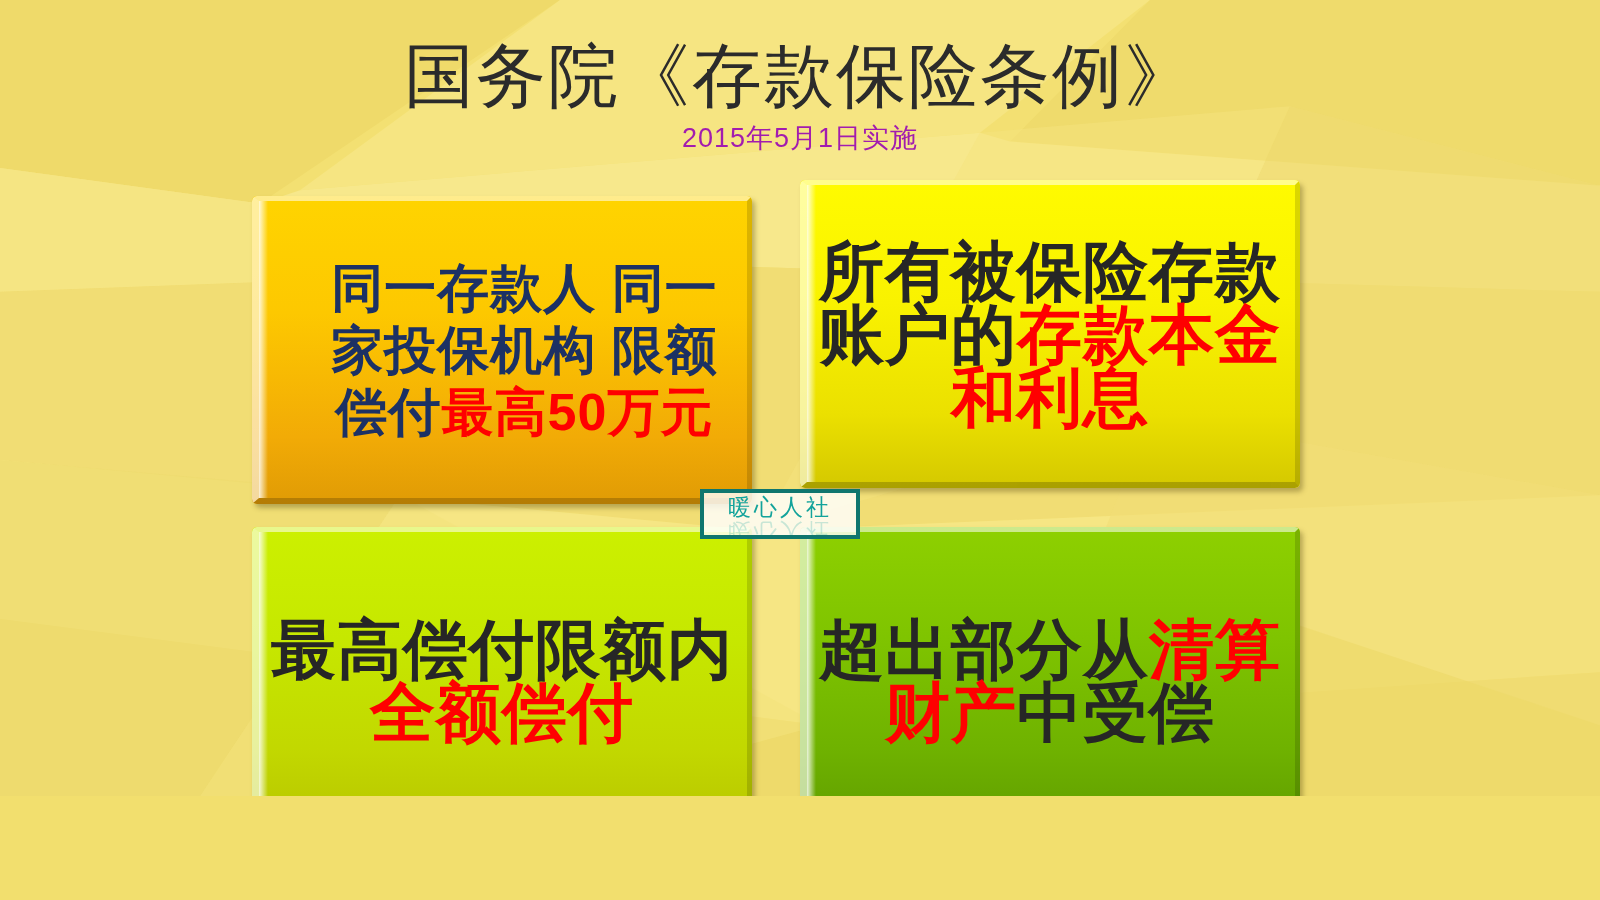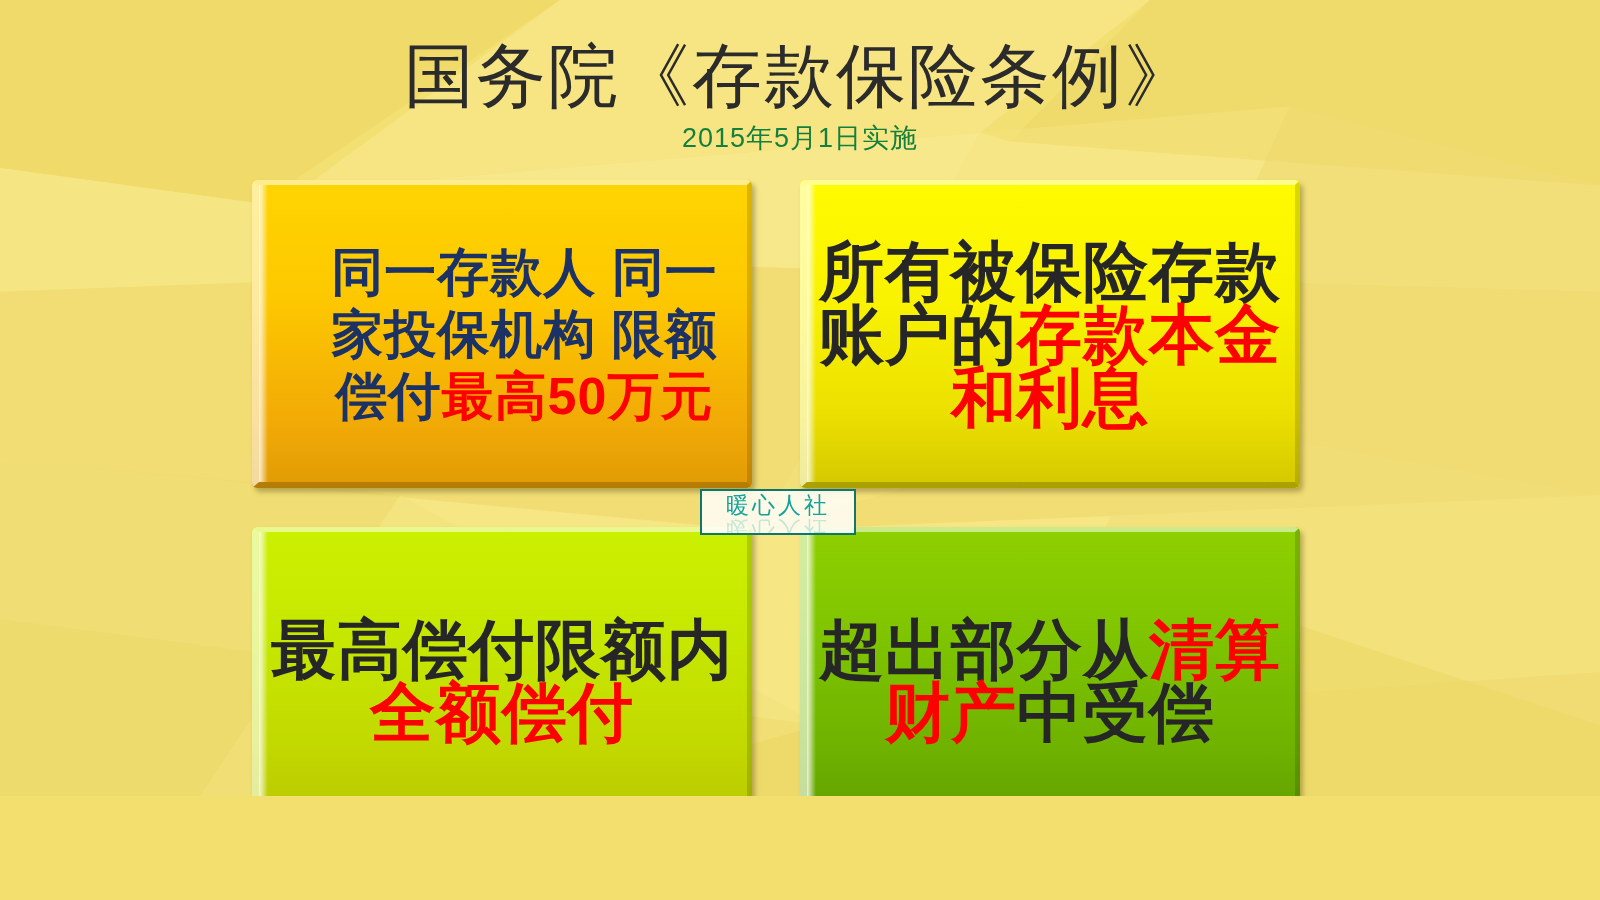--- a/index.html
+++ b/index.html
@@ -39,21 +39,21 @@
     line-height: 80px;
     color: #2b2b2b;
     letter-spacing: 2px;
     font-weight: 400;
     white-space: nowrap;
   }
   .sub-title {
     margin-top: 6px;
     font-size: 27px;
     line-height: 32px;
-    color: #15803d;
+    color: #a21caf;
     font-weight: 400;
     letter-spacing: 1px;
   }
 
   
   .grid {
     position: absolute;
     left: 252px;
     top: 180px;
     width: 1048px;
@@ -97,21 +97,21 @@
   .card::after {
     content: "";
     position: absolute;
     left: 7px; top: 5px;
     width: 9px; height: calc(100% - 11px);
     background: linear-gradient(to right, rgba(255,255,255,0.85), rgba(255,255,255,0));
     z-index: 2;
     pointer-events: none;
   }
 
-  #card-tl { left: 0;    top: 0;   background: linear-gradient(to bottom, #ffd400 0%, #fdc800 38%, #f2ab06 78%, #e09b05 100%); padding-left: 45px; }
+  #card-tl { left: 0;    top: 16px;   background: linear-gradient(to bottom, #ffd400 0%, #fdc800 38%, #f2ab06 78%, #e09b05 100%); padding-left: 45px; }
   #card-tr { left: 548px; top: 0;   background: linear-gradient(to bottom, #fffb00 0%, #f9f200 40%, #ebe000 76%, #d4c800 100%); }
   #card-bl { left: 0;    top: 347px; background: linear-gradient(to bottom, #ccf000 0%, #c6e800 36%, #c2d800 72%, #b7c400 100%); }
   #card-br { left: 548px; top: 347px; background: linear-gradient(to bottom, #8ed000 0%, #7fc400 36%, #6fb200 72%, #5f9c00 100%); }
 
   .card-text {
     font-size: 65px;
     line-height: 63px;
     font-weight: bold;
     letter-spacing: 1px;
     word-break: break-all;
@@ -122,21 +122,21 @@
   #card-br .card-text { color: #262626; }
   .hl { color: #ff0000; }
 
   
   .watermark {
     position: absolute;
     left: 700px;
     top: 489px;
     width: 152px;
     height: 42px;
-    border: 2px solid #0f766e;
+    border: 4px solid #0f766e;
     background: rgba(255,255,255,0.82);
     z-index: 9;
     display: flex;
     align-items: flex-start;
     justify-content: center;
     overflow: hidden;
   }
   .watermark .wm-text {
     font-family: "DejaVu Serif", "Liberation Serif", serif;
     font-size: 23px;

